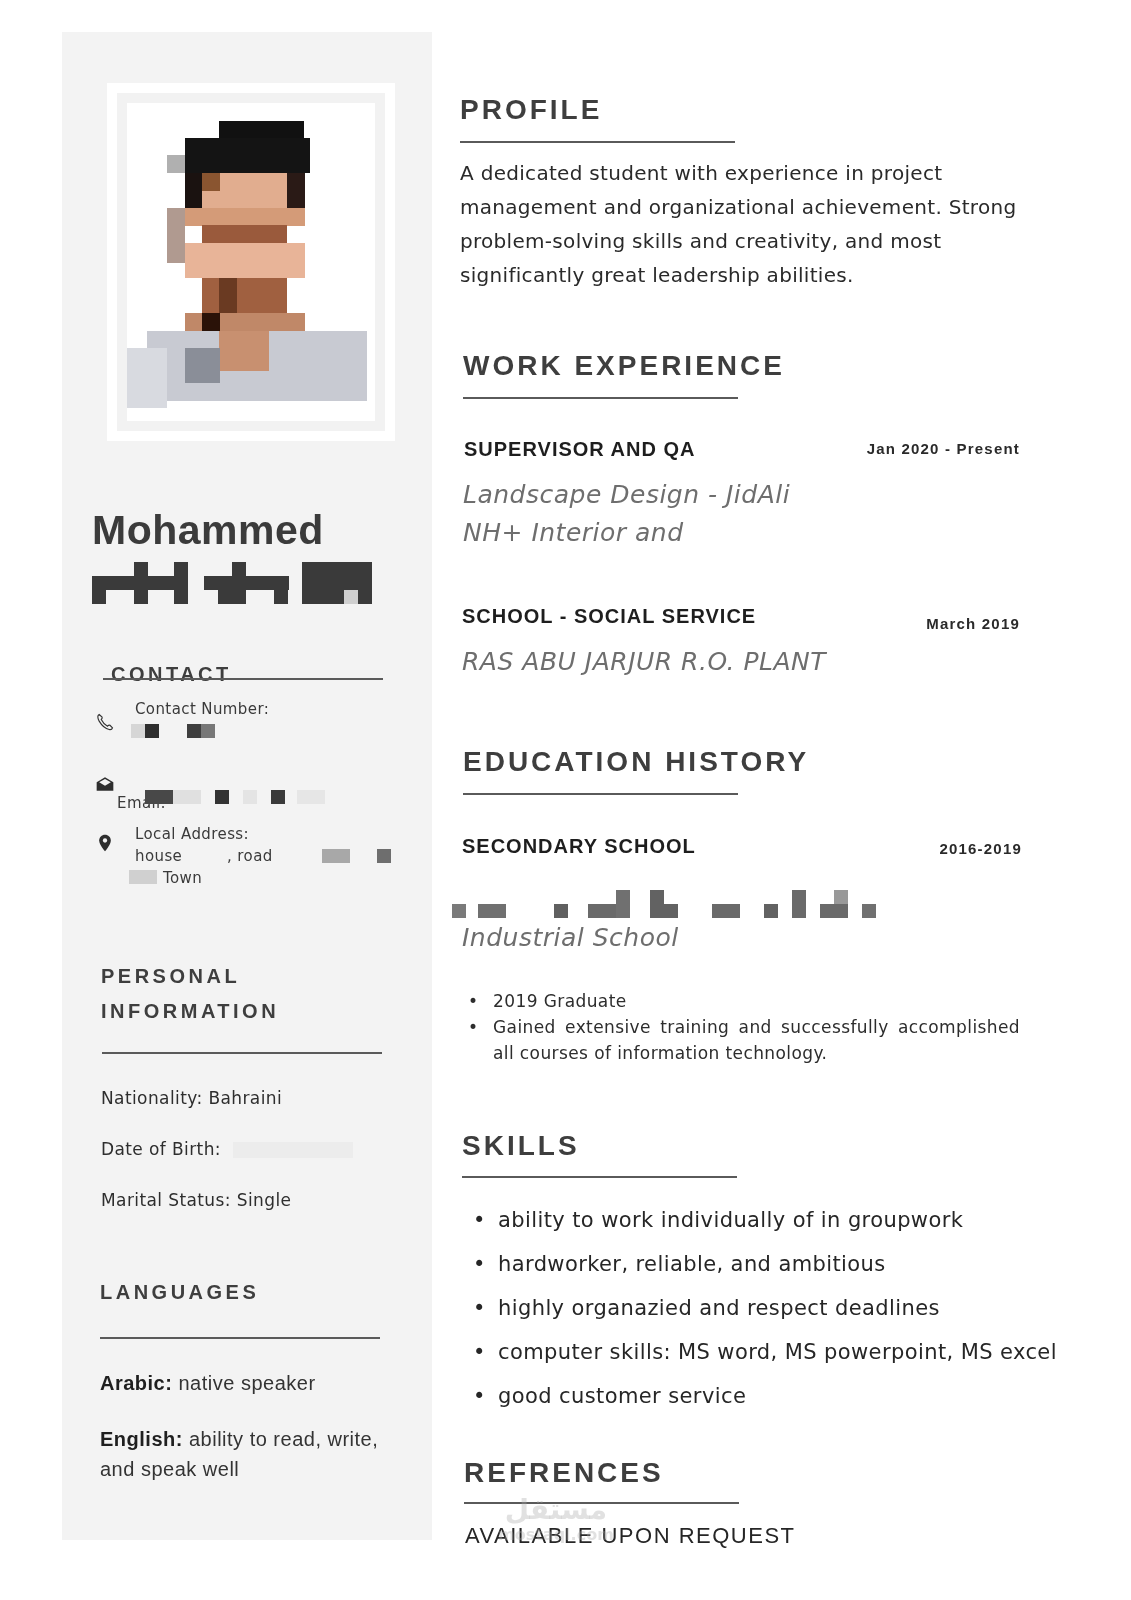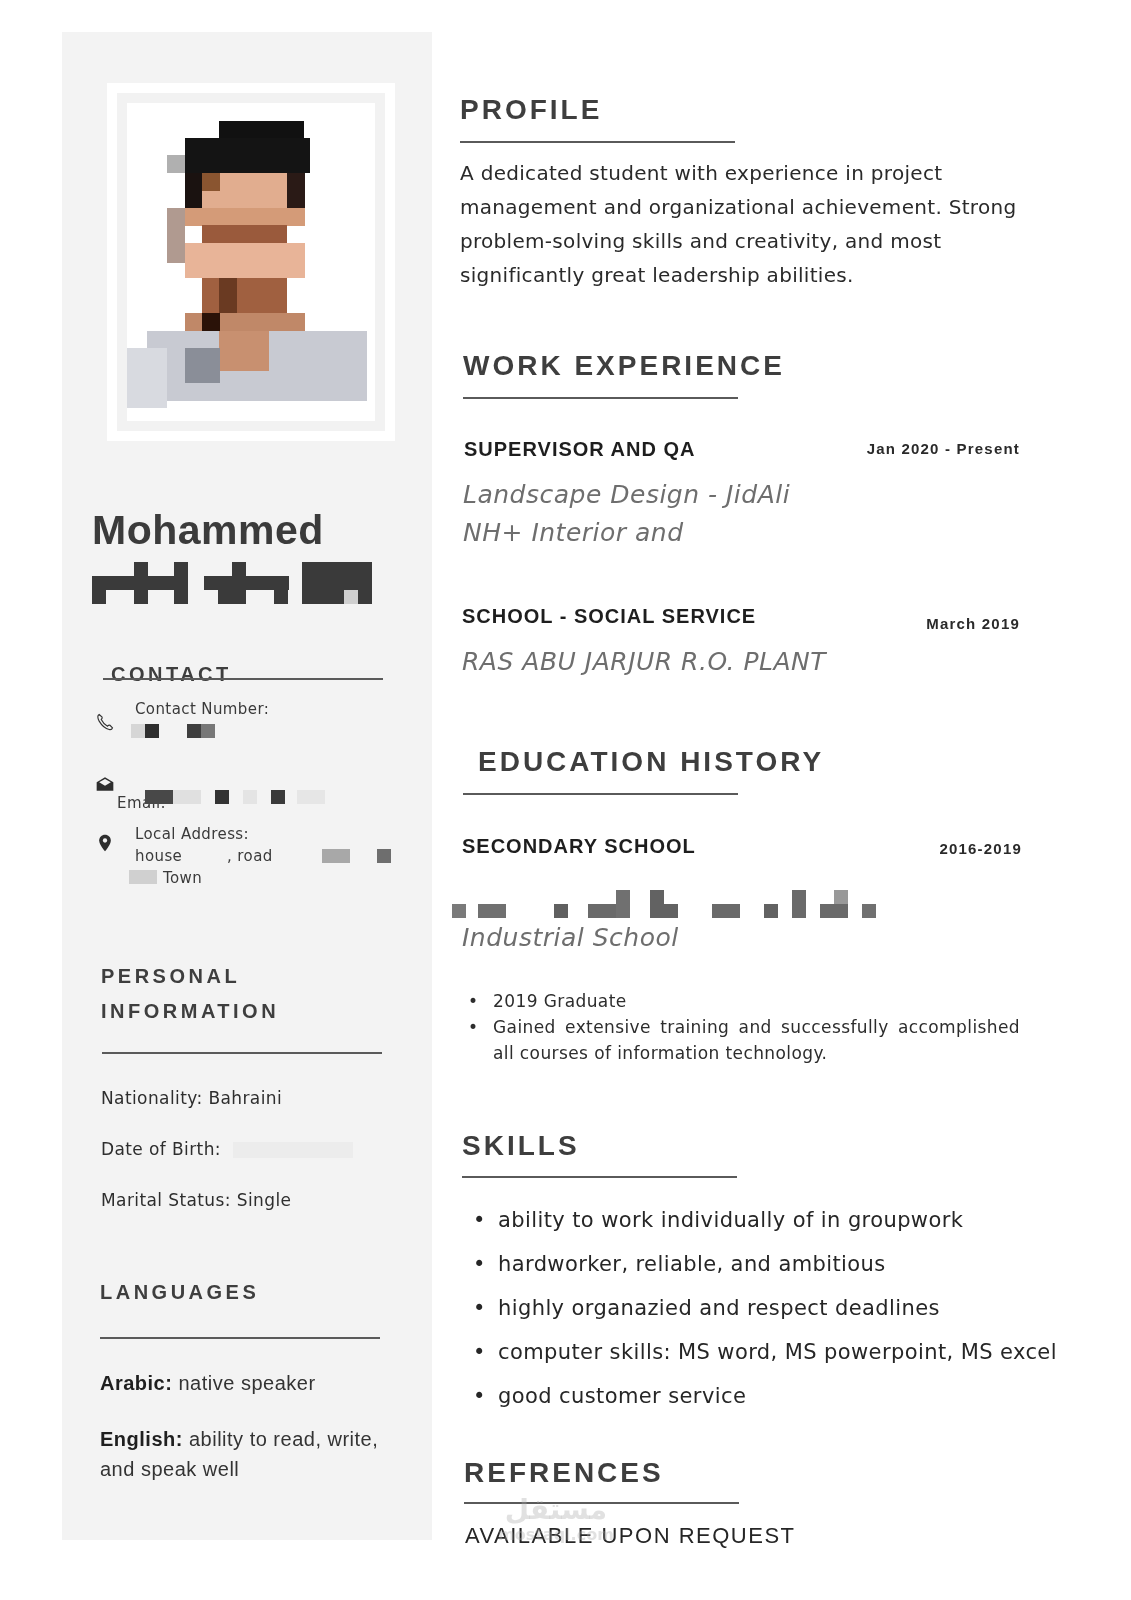--- a/index.html
+++ b/index.html
@@ -165,21 +165,21 @@
 <div class="job-date" style="left:800px;top:440px;width:220px;">Jan 2020 - Present</div>
 <div class="job-company" style="left:463px;top:476px;">
   <div>Landscape Design - JidAli</div>
   <div>NH+ Interior and</div>
 </div>
 
 <div class="job-title" style="left:462px;top:605px;">SCHOOL - SOCIAL SERVICE</div>
 <div class="job-date" style="left:800px;top:615px;width:220px;">March 2019</div>
 <div class="job-company" style="left:462px;top:643px;">RAS ABU JARJUR R.O. PLANT</div>
 
-<div class="main-h" style="left:478px;top:746px;">EDUCATION HISTORY</div>
+<div class="main-h" style="left:463px;top:746px;">EDUCATION HISTORY</div>
 <div class="main-rule" style="left:463px;top:793px;"></div>
 
 <div class="job-title" style="left:462px;top:835px;">SECONDARY SCHOOL</div>
 <div class="job-date" style="left:820px;top:840px;width:202px;">2016-2019</div>
 <div style="position:absolute;left:452px;top:890px;width:440px;height:28px;">
   <div class="px" style="left:0;top:14px;width:14px;height:14px;background:#7a7a7a;"></div>
   <div class="px" style="left:26px;top:14px;width:28px;height:14px;background:#707070;"></div>
   <div class="px" style="left:102px;top:14px;width:14px;height:14px;background:#606060;"></div>
   <div class="px" style="left:136px;top:14px;width:28px;height:14px;background:#6a6a6a;"></div>
   <div class="px" style="left:164px;top:0;width:14px;height:28px;background:#707070;"></div>

